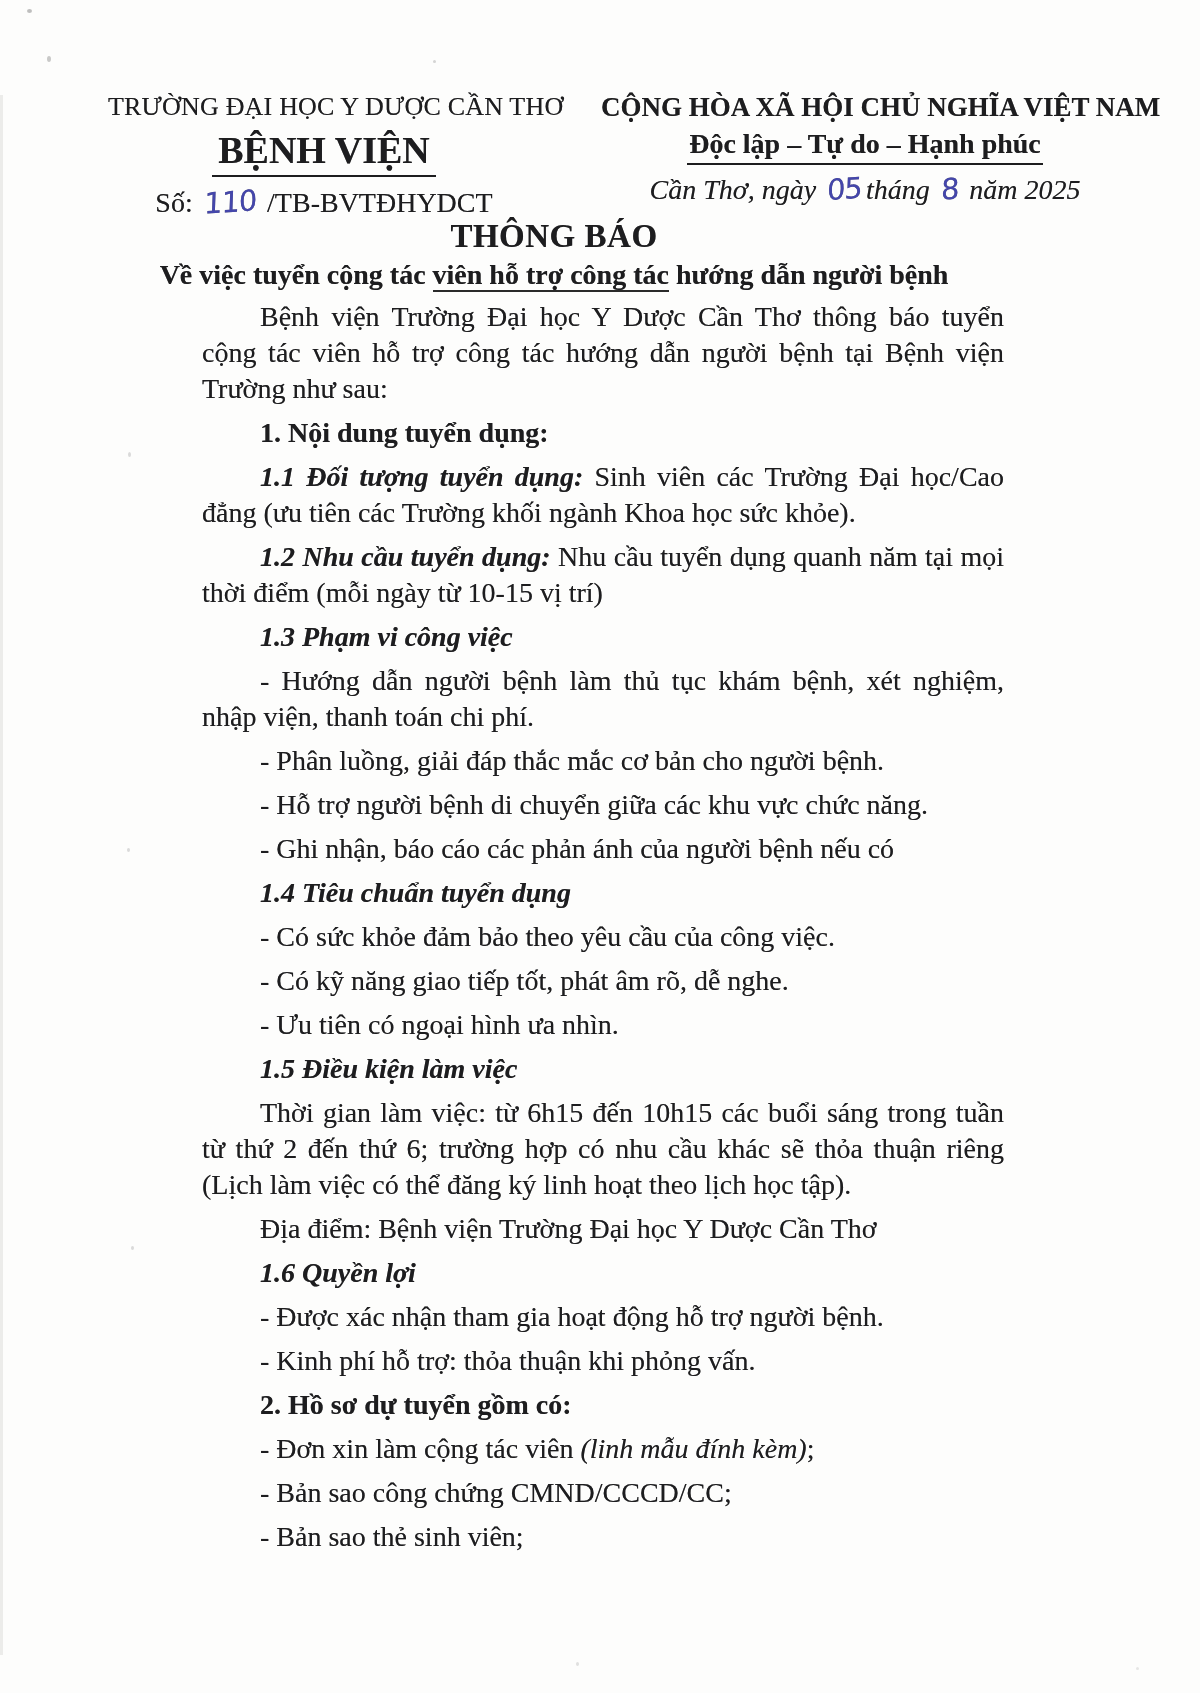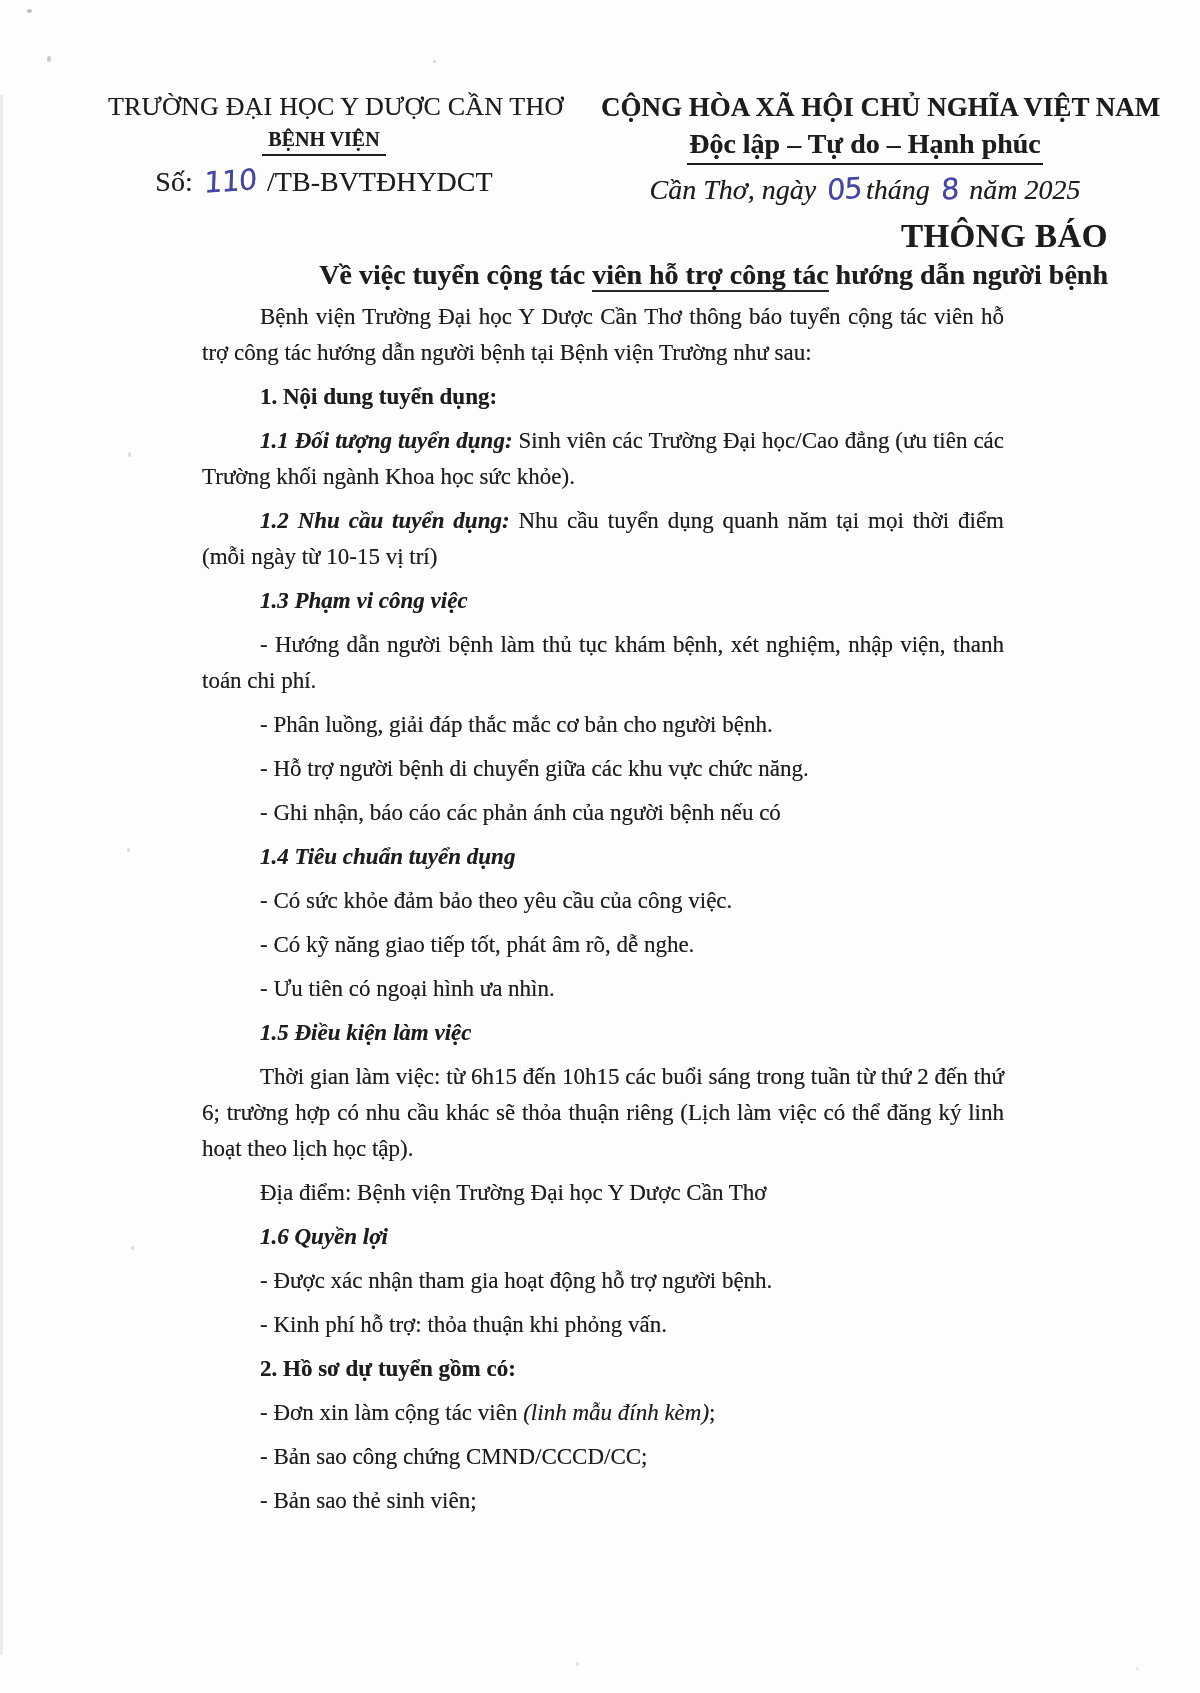--- a/index.html
+++ b/index.html
@@ -15,36 +15,36 @@
   }
   .page *{box-sizing:border-box;}
   .soft{text-shadow:0 0 0.6px rgba(25,25,25,.55);}
   .edge-line{position:absolute;left:0;top:95px;width:3px;height:1560px;background:#ececea;}
   .speck{position:absolute;background:#8a8a8a;border-radius:50%;}
 
   
   .hdr-left{position:absolute;left:108px;top:92px;width:432px;text-align:center;}
   .hdr-right{position:absolute;left:553px;top:92px;width:528px;text-align:center;margin-left:48px;}
   .org1{font-size:26px;font-weight:normal;letter-spacing:.2px;white-space:nowrap;}
-  .org2{font-size:20px;font-weight:bold;display:inline-block;border-bottom:2px solid #1d1d1f;padding:0 6px 3px 6px;margin-top:6px;}
+  .org2{font-size:38px;font-weight:bold;display:inline-block;border-bottom:2px solid #1d1d1f;padding:0 6px 3px 6px;margin-top:6px;}
   .nat1{font-size:27px;font-weight:bold;white-space:nowrap;}
   .nat2{font-size:28px;font-weight:bold;display:inline-block;border-bottom:2px solid #1d1d1f;padding:0 2px 3px 2px;margin-top:5px;}
   .so-line{margin-top:10px;font-size:28px;white-space:nowrap;}
   .date-line{margin-top:9px;font-size:28px;font-style:italic;white-space:nowrap;}
   .hand{font-family:"DejaVu Sans",sans-serif;font-style:normal;color:#4446ab;display:inline-block;transform:rotate(-4deg) skewX(-6deg);font-size:29px;line-height:1;letter-spacing:-1px;padding:0 4px;}
 
   
-  .title-block{position:absolute;left:0;top:218px;width:1108px;text-align:right;}
+  .title-block{position:absolute;left:0;top:218px;width:1108px;text-align:center;}
   .title-main{font-size:33px;font-weight:bold;letter-spacing:.5px;}
   .title-sub{font-size:28px;font-weight:bold;margin-top:4px;}
   .title-sub .ul{border-bottom:2px solid #2a2a2a;}
 
   
   .doc-body{position:absolute;left:202px;top:299px;width:802px;}
-  .para{font-size:23px;line-height:36px;margin:0 0 8px 0;text-indent:58px;text-align:justify;}
+  .para{font-size:28px;line-height:36px;margin:0 0 8px 0;text-indent:58px;text-align:justify;}
   .b{font-weight:bold;}
   .i{font-style:italic;}
 </style>
 </head>
 <body>
 
 <div class="page soft">
 
   <div class="edge-line"></div>
   <div class="speck" style="left:27px;top:9px;width:5px;height:4px;opacity:.55;"></div>

